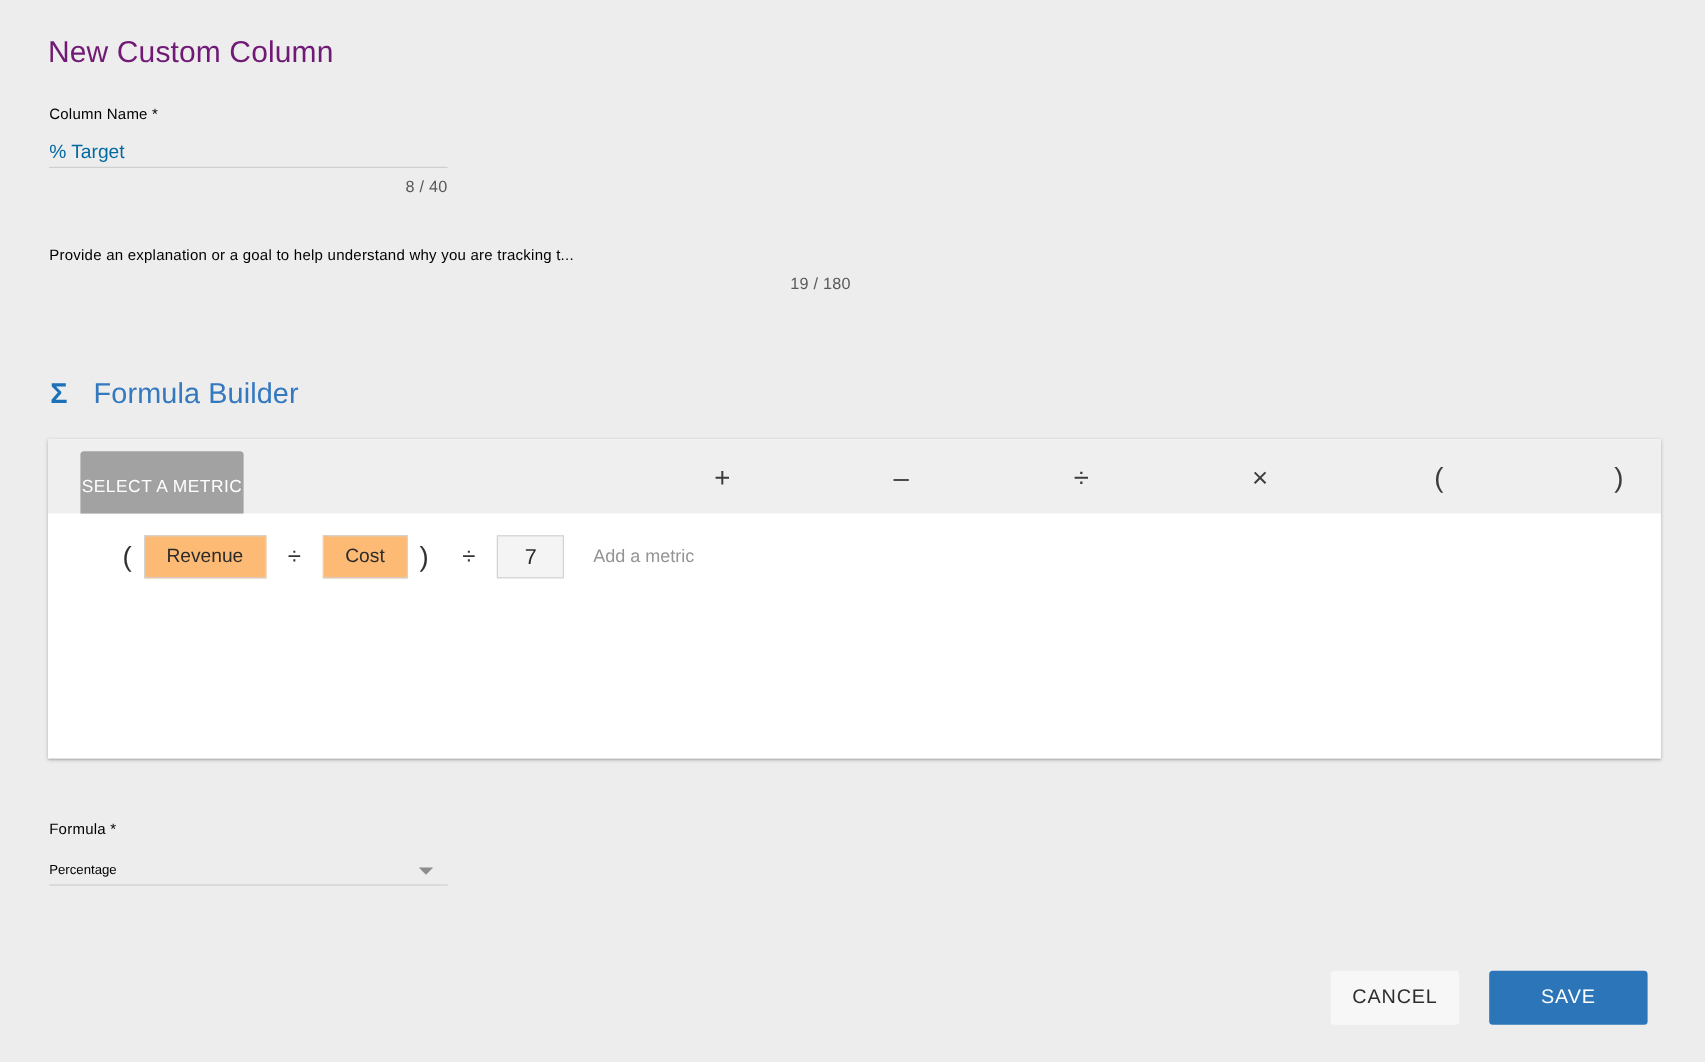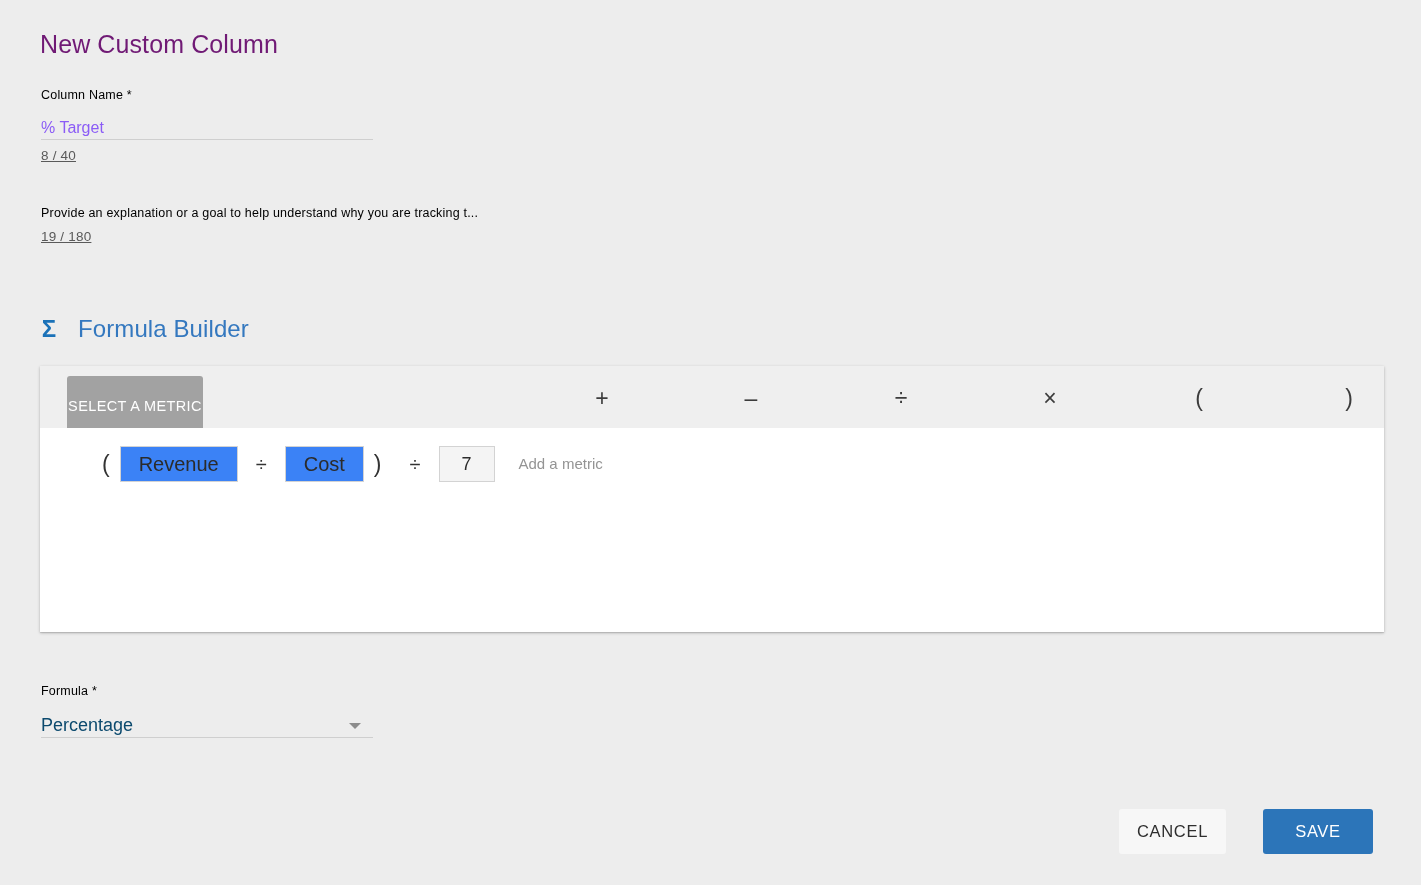--- a/index.html
+++ b/index.html
@@ -34,40 +34,40 @@
   }
   .field-label {
     font-size: 12.5px;
     color: #000000;
     letter-spacing: 0.2px;
     line-height: 15px;
     white-space: nowrap;
   }
   .field-value {
     font-size: 16px;
-    color: #8b5cf6;
+    color: #0369a1;
     line-height: 22px;
     padding-top: 8px;
     background: transparent;
     border: none;
     outline: none;
     font-family: "Liberation Sans", sans-serif;
     width: 100%;
     display: block;
   }
   .field-underline {
     border-bottom: 1px solid #cfcfcf;
     margin-top: 6px;
   }
   .field-counter {
     font-size: 13.5px;
     color: #5a5a5a;
+    text-align: right;
     margin-top: 8px;
     letter-spacing: 0.2px;
-    text-decoration: underline;
   }
 
   #field-name  { left: 41px; top: 88px;  width: 332px; }
   #field-desc  { left: 41px; top: 206px; width: 668px; }
 
   
   .fb-heading {
     position: absolute;
     left: 38px;
     top: 313px;
@@ -161,23 +161,23 @@
     line-height: 30px;
     padding: 0 10px;
   }
   .op-inline {
     font-size: 20px;
     color: #333;
     line-height: 30px;
     padding: 0 18px;
   }
   .metric-chip {
-    background: #3b82f6;
+    background: #fdba74;
     border: 1px solid #d3d3d3;
-    font-size: 20px;
+    font-size: 16px;
     color: #2b2b2b;
     padding: 5px 18px;
     line-height: 24px;
     cursor: pointer;
     white-space: nowrap;
   }
   .num-chip {
     background: #f4f4f4;
     border: 1px solid #d3d3d3;
     font-size: 18px;
@@ -196,43 +196,43 @@
   }
 
   
   #field-display { left: 41px; top: 684px; width: 332px; }
   .select-row {
     position: relative;
     display: flex;
     align-items: center;
   }
   .select-value {
-    font-size: 18px;
-    color: #0c4a6e;
+    font-size: 11px;
+    color: #000000;
     line-height: 24px;
     padding-top: 8px;
     flex: 1;
   }
   .select-caret {
     width: 0;
     height: 0;
     border-left: 6px solid transparent;
     border-right: 6px solid transparent;
     border-top: 6px solid #8c8c8c;
     margin-top: 10px;
     margin-right: 12px;
   }
 
   
   .footer {
     position: absolute;
     right: 48px;
     top: 809px;
     display: flex;
-    gap: 37px;
+    gap: 25px;
     align-items: center;
   }
   .btn {
     border: none;
     cursor: pointer;
     font-family: "Liberation Sans", sans-serif;
     letter-spacing: 0.7px;
     border-radius: 3px;
   }
   .btn-cancel {
@@ -241,21 +241,21 @@
     font-size: 16.5px;
     width: 107px;
     height: 45px;
     line-height: 45px;
     padding: 0;
   }
   .btn-save {
     background: #2c75b9;
     color: #ffffff;
     font-size: 16.5px;
-    width: 110px;
+    width: 132px;
     height: 45px;
     line-height: 45px;
     padding: 0;
   }
 </style>
 </head>
 <body>
 
 <div class="page-title">New Custom Column</div>
 

